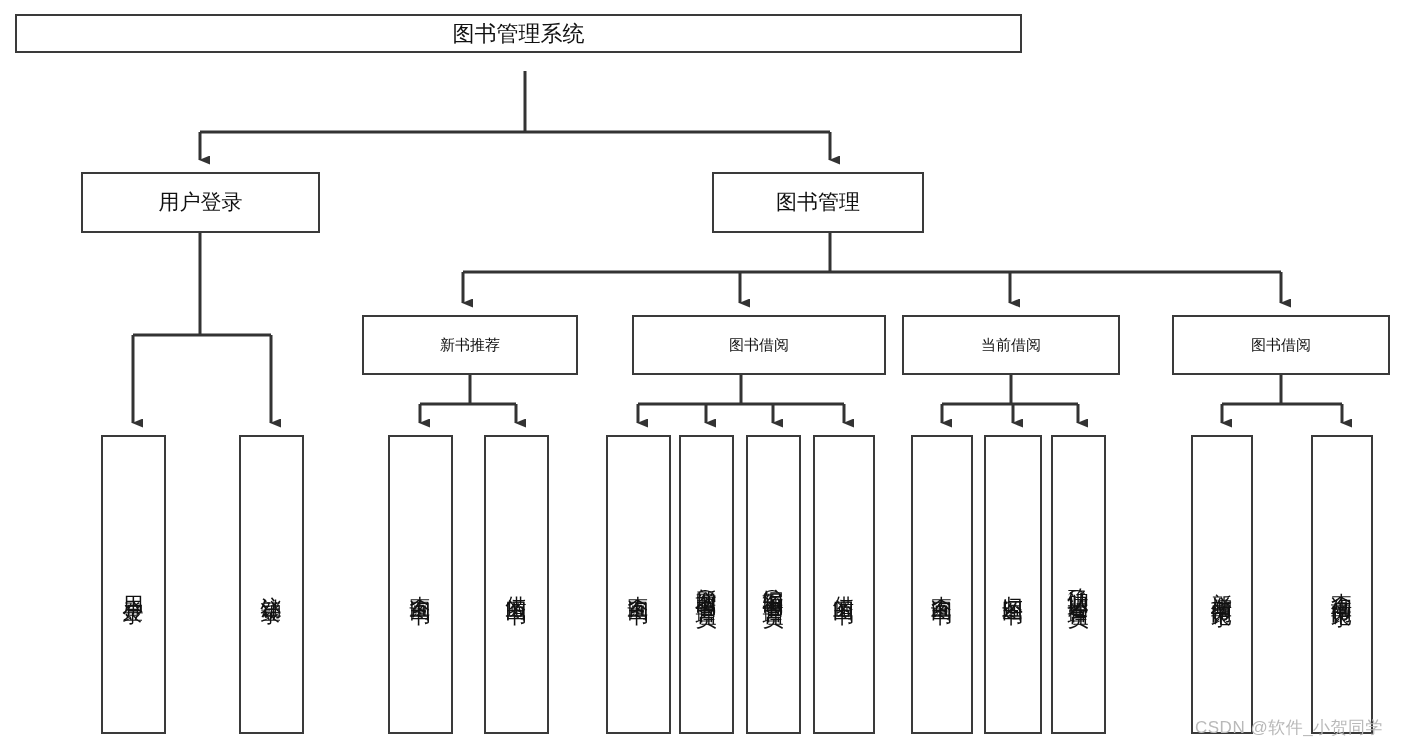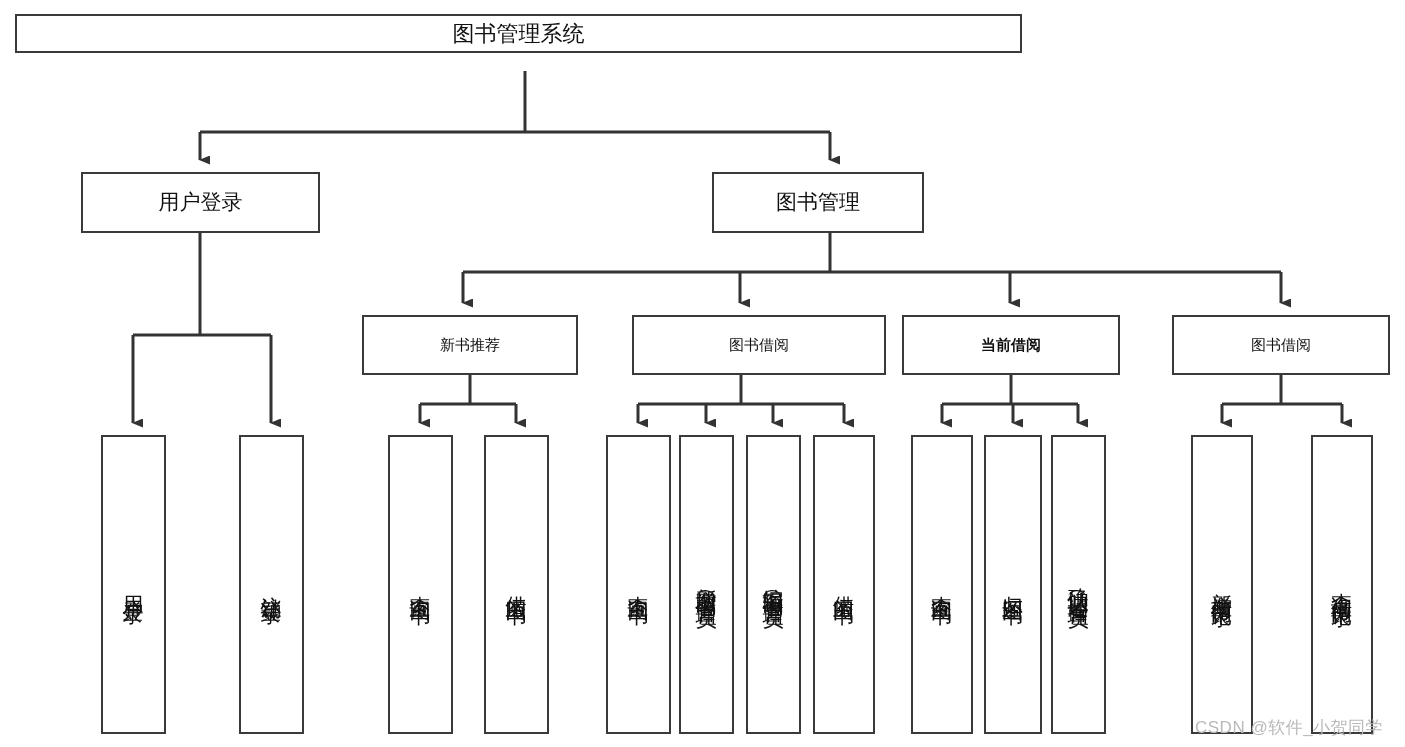--- a/index.html
+++ b/index.html
@@ -130,21 +130,21 @@
   <div class="node lvl2" id="n-l2-1" style="left: 712px; top: 172px; width: 212px; height: 61px;">
     <span class="label">图书管理</span>
   </div>
 
   <div class="node lvl3" id="n-l3-0" style="left: 362px; top: 315px; width: 216px; height: 60px;">
     <span class="label">新书推荐</span>
   </div>
   <div class="node lvl3" id="n-l3-1" style="left: 632px; top: 315px; width: 254px; height: 60px;">
     <span class="label">图书借阅</span>
   </div>
-  <div class="node lvl3" id="n-l3-2" style="left: 902px; top: 315px; width: 218px; height: 60px; font-weight: bold;">
+  <div class="node lvl3" id="n-l3-2" style="left: 902px; top: 315px; width: 218px; height: 60px;">
     <span class="label">当前借阅</span>
   </div>
   <div class="node lvl3" id="n-l3-3" style="left: 1172px; top: 315px; width: 218px; height: 60px;">
     <span class="label">图书借阅</span>
   </div>
 
   <div class="node leaf" id="n-lf-0" style="left: 101px; top: 435px; width: 65px; height: 299px;">
     <span class="label">用户登录</span>
   </div>
   <div class="node leaf" id="n-lf-1" style="left: 239px; top: 435px; width: 65px; height: 299px;">

